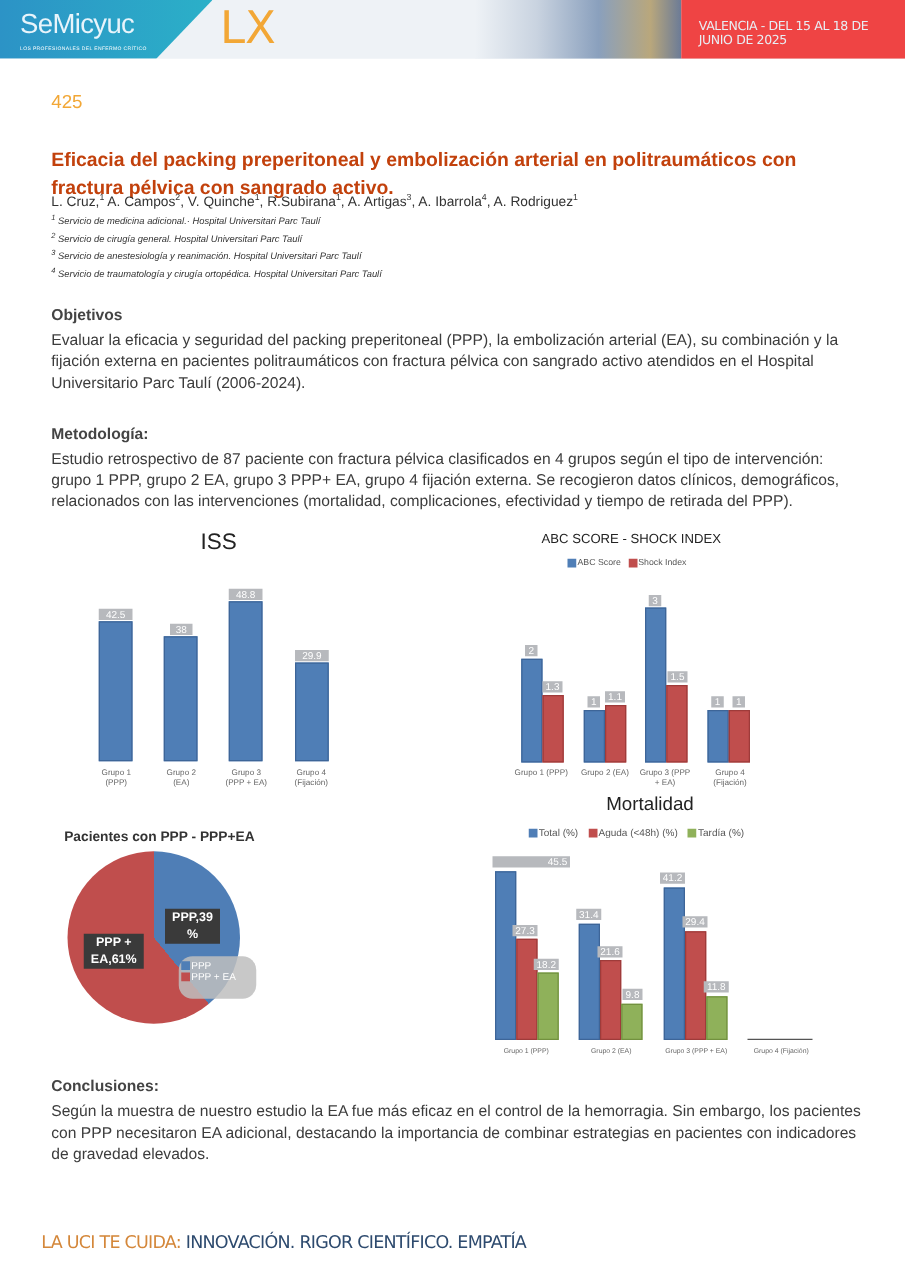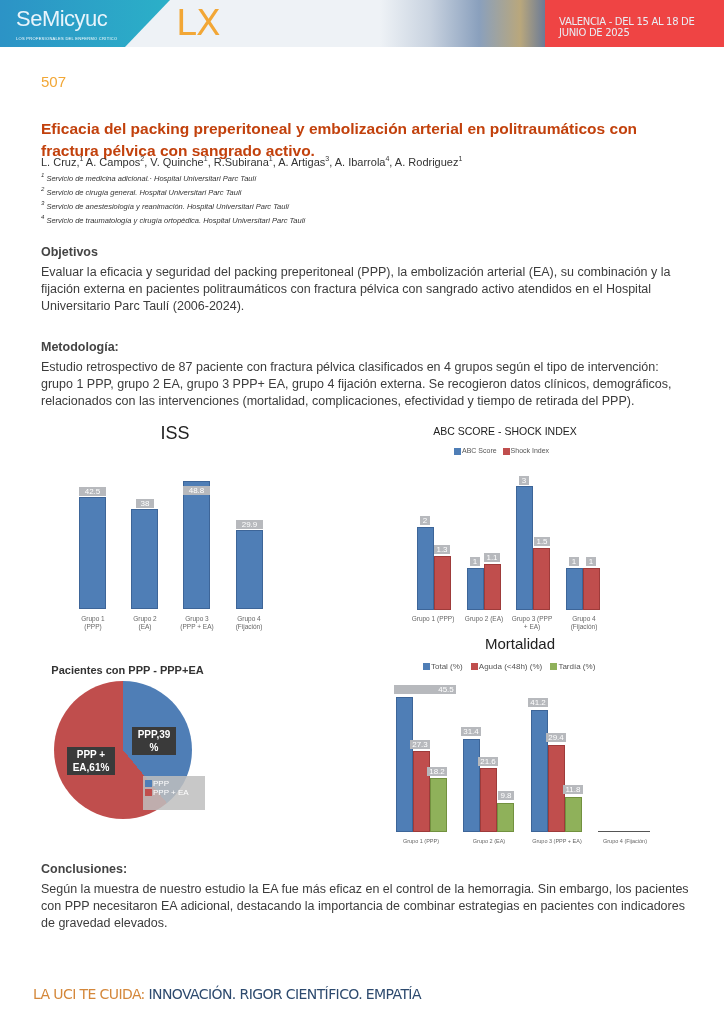--- a/index.html
+++ b/index.html
@@ -40,21 +40,21 @@
     <div class="logo">SeMicyuc</div>
     <div class="logo-sub">LOS PROFESIONALES DEL ENFERMO CRÍTICO</div>
   </div>
   <div class="lx">LX</div>
   <div class="city"></div>
   <div class="dates-box">
     <div class="dates">VALENCIA - DEL 15 AL 18 DE JUNIO DE 2025</div>
   </div>
 </div>
 
-<div class="num">507</div>
+<div class="num">425</div>
 <div class="title">Eficacia del packing preperitoneal y embolización arterial en politraumáticos con fractura pélvica con sangrado activo.</div>
 
 <div class="authors">
   <span>L. Cruz,</span><sup>1</sup><span> A. Campos</span><sup>2</sup><span>, V. Quinche</span><sup>1</sup><span>, R.Subirana</span><sup>1</sup><span>, A. Artigas</span><sup>3</sup><span>, A. Ibarrola</span><sup>4</sup><span>, A. Rodriguez</span><sup>1</sup>
 </div>
 <div class="aff" style="top:172px"><sup>1</sup> <span>Servicio de medicina adicional.· Hospital Universitari Parc Taulí</span></div>
 <div class="aff" style="top:186px"><sup>2</sup> <span>Servicio de cirugía general. Hospital Universitari Parc Taulí</span></div>
 <div class="aff" style="top:200px"><sup>3</sup> <span>Servicio de anestesiología y reanimación. Hospital Universitari Parc Taulí</span></div>
 <div class="aff" style="top:214px"><sup>4</sup> <span>Servicio de traumatología y cirugía ortopédica. Hospital Universitari Parc Taulí</span></div>
 
@@ -65,21 +65,21 @@
 <div class="p" style="top:359px">Estudio retrospectivo de 87 paciente con fractura pélvica clasificados en 4 grupos según el tipo de intervención: grupo 1 PPP, grupo 2 EA, grupo 3 PPP+ EA, grupo 4 fijación externa. Se recogieron datos clínicos, demográficos, relacionados con las intervenciones (mortalidad, complicaciones, efectividad y tiempo de retirada del PPP).</div>
 
 <div style="position:absolute;left:60px;top:420px;width:240px;height:220px;">
   <div class="chart-title" style="left:80px;top:3px;width:70px;font-size:18px;">ISS</div>
   <div style="position:absolute;left:0;top:0;width:240px;height:189px;">
     <div class="bar blue" style="left:19px;width:27px;height:112px;"></div>
     <div class="lbl" style="left:19px;top:67px;width:23px;">42.5</div>
     <div class="bar blue" style="left:71px;width:27px;height:100px;"></div>
     <div class="lbl" style="left:76px;top:79px;width:14px;">38</div>
     <div class="bar blue" style="left:123px;width:27px;height:128px;"></div>
-    <div class="lbl" style="left:123px;top:51px;width:23px;margin-top:15px;">48.8</div>
+    <div class="lbl" style="left:123px;top:51px;width:23px;">48.8</div>
     <div class="bar blue" style="left:176px;width:27px;height:79px;"></div>
     <div class="lbl" style="left:176px;top:100px;width:23px;">29.9</div>
   </div>
   <div class="xl" style="left:8px;top:195px;width:50px;white-space:pre;">Grupo 1
 (PPP)</div>
   <div class="xl" style="left:60px;top:195px;width:50px;white-space:pre;">Grupo 2
 (EA)</div>
   <div class="xl" style="left:110px;top:195px;width:54px;white-space:pre;">Grupo 3
 (PPP + EA)</div>
   <div class="xl" style="left:164px;top:195px;width:50px;white-space:pre;">Grupo 4
@@ -121,21 +121,21 @@
 (Fijación)</div>
 </div>
 
 <div style="position:absolute;left:40px;top:660px;width:180px;height:160px;">
   <div class="chart-title" style="left:0;top:4px;width:175px;font-size:11px;font-weight:bold;color:#333;">Pacientes con PPP - PPP+EA</div>
   <div style="position:absolute;left:14px;top:21px;width:138px;height:138px;border-radius:50%;background:conic-gradient(#4f7eb6 0 39%,#c04e4d 39% 100%);"></div>
   <div style="position:absolute;left:92px;top:67px;width:44px;background:#3a3a3a;color:#fff;font-size:10px;font-weight:bold;text-align:center;line-height:13px;white-space:pre;padding:1px 0;">PPP,39
 %</div>
   <div style="position:absolute;left:27px;top:87px;width:48px;background:#3a3a3a;color:#fff;font-size:10px;font-weight:bold;text-align:center;line-height:13px;white-space:pre;padding:1px 0;">PPP +
 EA,61%</div>
-  <div style="position:absolute;left:103px;top:116px;width:62px;height:34px;background:rgba(190,190,190,0.85);font-size:8px;color:#fff;padding:3px 0 0 2px;box-sizing:border-box;">
+  <div style="position:absolute;left:103px;top:105px;width:62px;height:34px;background:rgba(190,190,190,0.85);font-size:8px;color:#fff;padding:3px 0 0 2px;box-sizing:border-box;border-radius:11px;">
     <div><span class="sw" style="background:#4f7eb6"></span><span>PPP</span></div>
     <div><span class="sw" style="background:#c04e4d"></span><span>PPP + EA</span></div>
   </div>
 </div>
 
 <div style="position:absolute;left:380px;top:630px;width:280px;height:220px;">
   <div class="chart-title" style="left:90px;top:5px;width:100px;font-size:15px;">Mortalidad</div>
   <div class="legend" style="left:43px;top:32px;font-size:8px;">
     <span class="sw" style="background:#4f7eb6"></span><span>Total (%)</span>
     <span class="sw" style="background:#c04e4d;margin-left:6px"></span><span>Aguda (&lt;48h) (%)</span>

